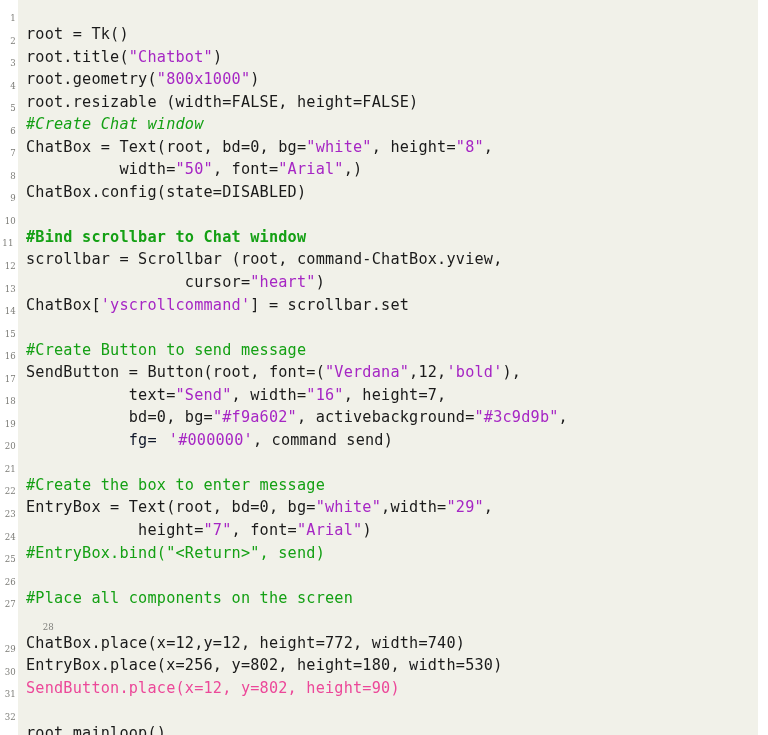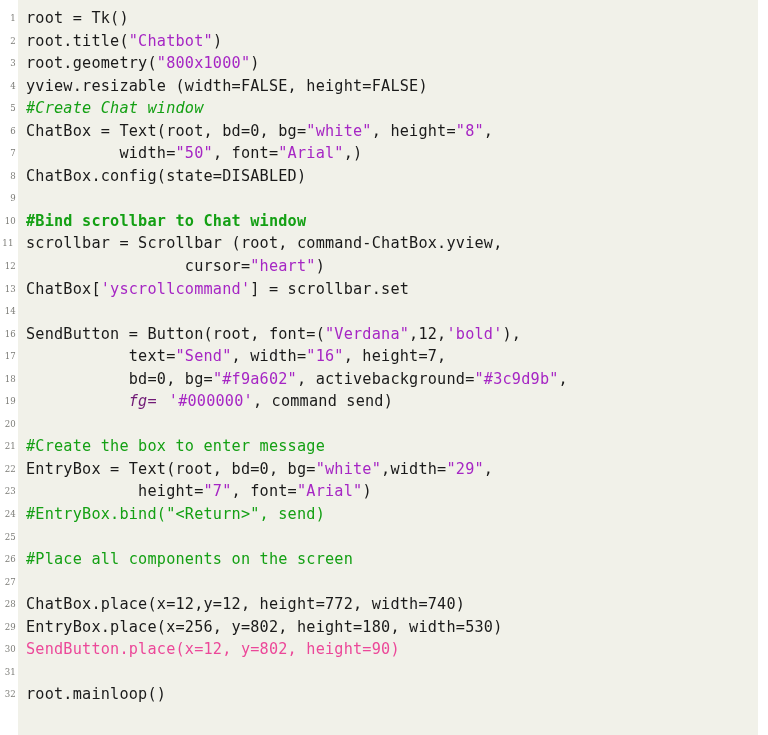--- a/index.html
+++ b/index.html
@@ -67,60 +67,61 @@
     text-align: right;
     font-size: 8.6px;
     line-height: 22.56px;
     color: #7d7d78;
     font-family: "DejaVu Serif", "Liberation Serif", serif;
   }
 
   .code {
     position: absolute;
     left: 26px;
-    top: 0;
+    top: 16px;
     white-space: pre;
     color: #1a1a1a;
   }
 
   .str { color: #a626c4; }
   .cmt { color: #14a014; }
 </style>
 </head>
 <body>
 
 <div id="listing">
   <div class="rule" style="background: rgb(241, 241, 233);"></div>
   <div class="code-panel" style="background: rgb(241, 241, 233);"></div>
   <div class="lines" id="lines-container">
       <div class="ln"><span class="lnum" style="color: rgb(125, 125, 120);">1</span><span class="code"><span style="color: rgb(26, 26, 26);">root = Tk()</span></span></div>
       <div class="ln"><span class="lnum" style="color: rgb(125, 125, 120);">2</span><span class="code"><span style="color: rgb(26, 26, 26);">root.title(</span><span class="str" style="color: rgb(166, 38, 196);">"Chatbot"</span><span style="color: rgb(26, 26, 26);">)</span></span></div>
       <div class="ln"><span class="lnum" style="color: rgb(125, 125, 120);">3</span><span class="code"><span style="color: rgb(26, 26, 26); margin-top: 28px;">root.geometry(</span><span class="str" style="color: rgb(166, 38, 196);">"800x1000"</span><span style="color: rgb(26, 26, 26);">)</span></span></div>
-      <div class="ln"><span class="lnum" style="color: rgb(125, 125, 120);">4</span><span class="code"><span style="color: rgb(26, 26, 26);">yview.resizable (width=FALSE, height=FALSE)</span></span></div>
+      <div class="ln"><span class="lnum" style="color: rgb(125, 125, 120);">4</span><span class="code"><span style="color: rgb(26, 26, 26);">root.resizable (width=FALSE, height=FALSE)</span></span></div>
       <div class="ln"><span class="lnum" style="color: rgb(125, 125, 120);">5</span><span class="code"><span class="cmt" style="color: rgb(20, 160, 20); font-style: italic;">#Create Chat window</span></span></div>
       <div class="ln"><span class="lnum" style="color: rgb(125, 125, 120);">6</span><span class="code"><span style="color: rgb(26, 26, 26);">ChatBox = Text(root, bd=0, bg=</span><span class="str" style="color: rgb(166, 38, 196);">"white"</span><span style="color: rgb(26, 26, 26);">, height=</span><span class="str" style="color: rgb(166, 38, 196);">"8"</span><span style="color: rgb(26, 26, 26);">,</span></span></div>
       <div class="ln"><span class="lnum" style="color: rgb(125, 125, 120);">7</span><span class="code"><span style="color: rgb(26, 26, 26);">          width=</span><span class="str" style="color: rgb(166, 38, 196);">"50"</span><span style="color: rgb(26, 26, 26);">, font=</span><span class="str" style="color: rgb(166, 38, 196);">"Arial"</span><span style="color: rgb(26, 26, 26);">,)</span></span></div>
       <div class="ln"><span class="lnum" style="color: rgb(125, 125, 120);">8</span><span class="code"><span style="color: rgb(26, 26, 26);">ChatBox.config(state=DISABLED)</span></span></div>
       <div class="ln"><span class="lnum" style="color: rgb(125, 125, 120);">9</span><span class="code"><span style="color: rgb(26, 26, 26);"></span></span></div>
       <div class="ln"><span class="lnum" style="color: rgb(125, 125, 120);">10</span><span class="code"><span class="cmt" style="color: rgb(20, 160, 20); font-weight: bold;">#Bind scrollbar to Chat window</span></span></div>
       <div class="ln"><span class="lnum" style="color: rgb(125, 125, 120); text-align: center;">11</span><span class="code"><span style="color: rgb(26, 26, 26);">scrollbar = Scrollbar (root, command-ChatBox.yview,</span></span></div>
       <div class="ln"><span class="lnum" style="color: rgb(125, 125, 120);">12</span><span class="code"><span style="color: rgb(26, 26, 26);">                 cursor=</span><span class="str" style="color: rgb(166, 38, 196);">"heart"</span><span style="color: rgb(26, 26, 26);">)</span></span></div>
       <div class="ln"><span class="lnum" style="color: rgb(125, 125, 120);">13</span><span class="code"><span style="color: rgb(26, 26, 26);">ChatBox[</span><span class="str" style="color: rgb(166, 38, 196);">'yscrollcommand'</span><span style="color: rgb(26, 26, 26);">] = scrollbar.set</span></span></div>
       <div class="ln"><span class="lnum" style="color: rgb(125, 125, 120);">14</span><span class="code"><span style="color: rgb(26, 26, 26);"></span></span></div>
+      <div class="ln"><span class="lnum" style="color: rgb(125, 125, 120);">15</span><span class="code"><span class="cmt" style="color: rgb(20, 160, 20);">#Create Button to send message</span></span></div>
       <div class="ln"><span class="lnum" style="color: rgb(125, 125, 120);">16</span><span class="code"><span style="color: rgb(26, 26, 26);">SendButton = Button(root, font=(</span><span class="str" style="color: rgb(166, 38, 196);">"Verdana"</span><span style="color: rgb(26, 26, 26);">,12,</span><span class="str" style="color: rgb(166, 38, 196);">'bold'</span><span style="color: rgb(26, 26, 26);">),</span></span></div>
       <div class="ln"><span class="lnum" style="color: rgb(125, 125, 120);">17</span><span class="code"><span style="color: rgb(26, 26, 26);">           text=</span><span class="str" style="color: rgb(166, 38, 196);">"Send"</span><span style="color: rgb(26, 26, 26);">, width=</span><span class="str" style="color: rgb(166, 38, 196);">"16"</span><span style="color: rgb(26, 26, 26);">, height=7,</span></span></div>
       <div class="ln"><span class="lnum" style="color: rgb(125, 125, 120);">18</span><span class="code"><span style="color: rgb(26, 26, 26);">           bd=0, bg=</span><span class="str" style="color: rgb(166, 38, 196);">"#f9a602"</span><span style="color: rgb(26, 26, 26);">, activebackground=</span><span class="str" style="color: rgb(166, 38, 196);">"#3c9d9b"</span><span style="color: rgb(26, 26, 26);">,</span></span></div>
-      <div class="ln"><span class="lnum" style="color: rgb(125, 125, 120);">19</span><span class="code"><span style="color: #701a75; font-style: italic;">           fg=</span><span class="str" style="color: rgb(166, 38, 196); margin-left: 12px;">'#000000'</span><span style="color: rgb(26, 26, 26);">, command send)</span></span></div>
+      <div class="ln"><span class="lnum" style="color: rgb(125, 125, 120);">19</span><span class="code"><span style="color: #0f172a;">           fg=</span><span class="str" style="color: rgb(166, 38, 196); margin-left: 12px;">'#000000'</span><span style="color: rgb(26, 26, 26);">, command send)</span></span></div>
       <div class="ln"><span class="lnum" style="color: rgb(125, 125, 120);">20</span><span class="code"><span style="color: rgb(26, 26, 26);"></span></span></div>
       <div class="ln"><span class="lnum" style="color: rgb(125, 125, 120);">21</span><span class="code"><span class="cmt" style="color: rgb(20, 160, 20);">#Create the box to enter message</span></span></div>
       <div class="ln"><span class="lnum" style="color: rgb(125, 125, 120);">22</span><span class="code"><span style="color: rgb(26, 26, 26);">EntryBox = Text(root, bd=0, bg=</span><span class="str" style="color: rgb(166, 38, 196);">"white"</span><span style="color: rgb(26, 26, 26);">,width=</span><span class="str" style="color: rgb(166, 38, 196);">"29"</span><span style="color: rgb(26, 26, 26);">,</span></span></div>
       <div class="ln"><span class="lnum" style="color: rgb(125, 125, 120);">23</span><span class="code"><span style="color: rgb(26, 26, 26);">            height=</span><span class="str" style="color: rgb(166, 38, 196);">"7"</span><span style="color: rgb(26, 26, 26);">, font=</span><span class="str" style="color: rgb(166, 38, 196);">"Arial"</span><span style="color: rgb(26, 26, 26);">)</span></span></div>
       <div class="ln"><span class="lnum" style="color: rgb(125, 125, 120);">24</span><span class="code"><span class="cmt" style="color: rgb(20, 160, 20);">#EntryBox.bind("&lt;Return&gt;", send)</span></span></div>
       <div class="ln"><span class="lnum" style="color: rgb(125, 125, 120);">25</span><span class="code"><span style="color: rgb(26, 26, 26);"></span></span></div>
       <div class="ln"><span class="lnum" style="color: rgb(125, 125, 120);">26</span><span class="code"><span class="cmt" style="color: rgb(20, 160, 20);">#Place all components on the screen</span></span></div>
       <div class="ln"><span class="lnum" style="color: rgb(125, 125, 120);">27</span></div>
-      <div class="ln"><span class="lnum" style="color: rgb(125, 125, 120);">28</span><span class="code"><span style="color: rgb(26, 26, 26);">ChatBox.place(x=12,y=12, height=772, width=740)</span></span></div>
+      <div class="ln"><span class="lnum" style="color: rgb(125, 125, 120); margin-left: 38px;">28</span><span class="code"><span style="color: rgb(26, 26, 26);">ChatBox.place(x=12,y=12, height=772, width=740)</span></span></div>
       <div class="ln"><span class="lnum" style="color: rgb(125, 125, 120);">29</span><span class="code"><span style="color: rgb(26, 26, 26);">EntryBox.place(x=256, y=802, height=180, width=530)</span></span></div>
       <div class="ln"><span class="lnum" style="color: rgb(125, 125, 120);">30</span><span class="code"><span style="color: #ec4899;">SendButton.place(x=12, y=802, height=90)</span></span></div>
       <div class="ln"><span class="lnum" style="color: rgb(125, 125, 120);">31</span><span class="code"><span style="color: rgb(26, 26, 26);"></span></span></div>
       <div class="ln"><span class="lnum" style="color: rgb(125, 125, 120);">32</span><span class="code"><span style="color: rgb(26, 26, 26);">root.mainloop()</span></span></div>
     </div>
 </div>
 
 </body></html>

